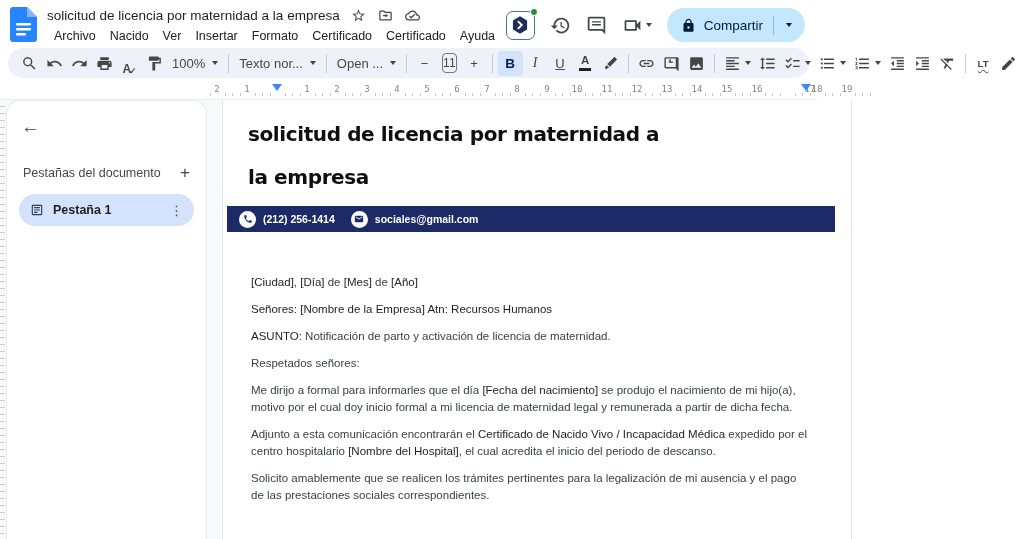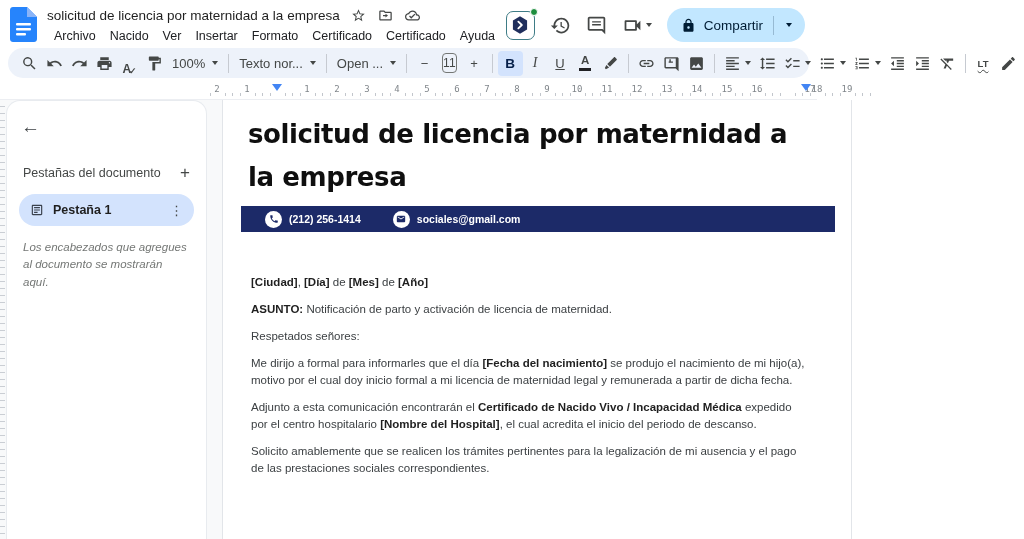--- a/index.html
+++ b/index.html
@@ -81,31 +81,31 @@
               padding:8px 11px; gap:9px; }
   .tab-pill svg { width:14px; height:14px; fill:#39414d; flex:none; }
   .tab-label { font-size:12.5px; font-weight:bold; color:#1f1f1f; flex:1; }
   .kebab { font-size:13px; color:#444746; letter-spacing:0; }
   .sb-note { margin-top:13px; padding:0 4px; font-style:italic; font-size:11.5px; color:#747775; line-height:1.5; }
 
   .canvas { position:absolute; left:207px; top:0; right:0; height:100%; }
   .page { position:absolute; left:15px; top:0; width:630px; height:560px; background:#fff;
           border:1px solid #e2e5e9; border-top:none; }
   .doc-title-block { padding:13px 20px 0 25px; }
-  .doc-title-line { font-size:26px; font-weight:800; color:#0f0f0f; line-height:43px; letter-spacing:-0.4px;
+  .doc-title-line { font-size:20px; font-weight:800; color:#0f0f0f; line-height:43px; letter-spacing:-0.4px;
                     white-space:nowrap; font-family:"DejaVu Sans", sans-serif; }
-  .contact-bar { margin:7px 16px 0 18px; height:26px; background:#1c2a68; display:flex; align-items:center;
-                 padding:0 24px; gap:32px; }
+  .contact-bar { margin:7px 16px 0 4px; height:26px; background:#1c2a68; display:flex; align-items:center;
+                 padding:0 12px; gap:16px; }
   .contact-item { display:flex; align-items:center; gap:7px; color:#fff; font-size:10.5px; font-weight:600; }
   .contact-ic { width:17px; height:17px; background:#fff; border-radius:50%; display:flex; align-items:center;
                 justify-content:center; flex:none; }
   .contact-ic svg { width:10px; height:10px; fill:#1c2a68; }
   .paragraphs { margin:42px 0 0 28px; width:556px; }
   .para { font-size:11.5px; line-height:17px; color:#3c4043; margin-bottom:10px; }
-  .para .b { font-weight:bold; color:#1f1f1f; }
+  .para .b { font-weight:normal; color:#1f1f1f; }
 </style>
 </head>
 <body>
 
 <div class="app">
 
   <header class="topbar">
     <div class="docs-logo">
       <svg viewBox="0 0 27 35">
           <path fill="#2684fc" d="M17 0H3C1.3 0 0 1.3 0 3v29c0 1.7 1.3 3 3 3h21c1.7 0 3-1.3 3-3V10L17 0z"></path>
@@ -419,21 +419,20 @@
         <span class="sb-heading">Pestañas del documento</span>
         <span class="sb-plus">+</span>
       </div>
       <div class="tab-pill">
         <svg viewBox="0 0 24 24">
             <path d="M19 3H5c-1.1 0-2 .9-2 2v14c0 1.1.9 2 2 2h14c1.1 0 2-.9 2-2V5c0-1.1-.9-2-2-2zm0 16H5V5h14v14zM7 7h10v2H7zm0 4h10v2H7zm0 4h6v2H7z"></path>
           </svg>
         <span class="tab-label">Pestaña 1</span>
         <span class="kebab">⋮</span>
       </div>
-      <p class="sb-note">Los encabezados que agregues al documento se mostrarán aquí.</p>
     </aside>
 
     <div class="canvas">
       <div class="page">
         <div class="doc-title-block">
           <div class="doc-title-line">solicitud de licencia por maternidad a</div>
           <div class="doc-title-line">la empresa</div>
         </div>
         <div class="contact-bar">
           <span class="contact-item">
@@ -448,20 +447,21 @@
             <span class="contact-ic">
               <svg viewBox="0 0 24 24">
                   <path d="M20 4H4c-1.1 0-1.99.9-1.99 2L2 18c0 1.1.9 2 2 2h16c1.1 0 2-.9 2-2V6c0-1.1-.9-2-2-2zm0 4l-8 5-8-5V6l8 5 8-5v2z"></path>
                 </svg>
             </span>
             <span>sociales@gmail.com</span>
           </span>
         </div>
         <div class="paragraphs">
             <div class="para"><span class="b">[Ciudad]</span><span>, </span><span class="b">[Día]</span><span> de </span><span class="b">[Mes]</span><span> de </span><span class="b">[Año]</span></div>
+            <div class="para"><span class="b">Señores: [Nombre de la Empresa] Atn: Recursos Humanos</span></div>
             <div class="para"><span class="b">ASUNTO:</span><span> Notificación de parto y activación de licencia de maternidad.</span></div>
             <div class="para"><span>Respetados señores:</span></div>
             <div class="para"><span>Me dirijo a formal para informarles que el día </span><span class="b">[Fecha del nacimiento]</span><span> se produjo el nacimiento de mi hijo(a), motivo por el cual doy inicio formal a mi licencia de maternidad legal y remunerada a partir de dicha fecha.</span></div>
             <div class="para"><span>Adjunto a esta comunicación encontrarán el </span><span class="b">Certificado de Nacido Vivo / Incapacidad Médica</span><span> expedido por el centro hospitalario </span><span class="b">[Nombre del Hospital]</span><span>, el cual acredita el inicio del periodo de descanso.</span></div>
             <div class="para"><span>Solicito amablemente que se realicen los trámites pertinentes para la legalización de mi ausencia y el pago de las prestaciones sociales correspondientes.</span></div>
           </div>
       </div>
     </div>
   </div>
 </div>

